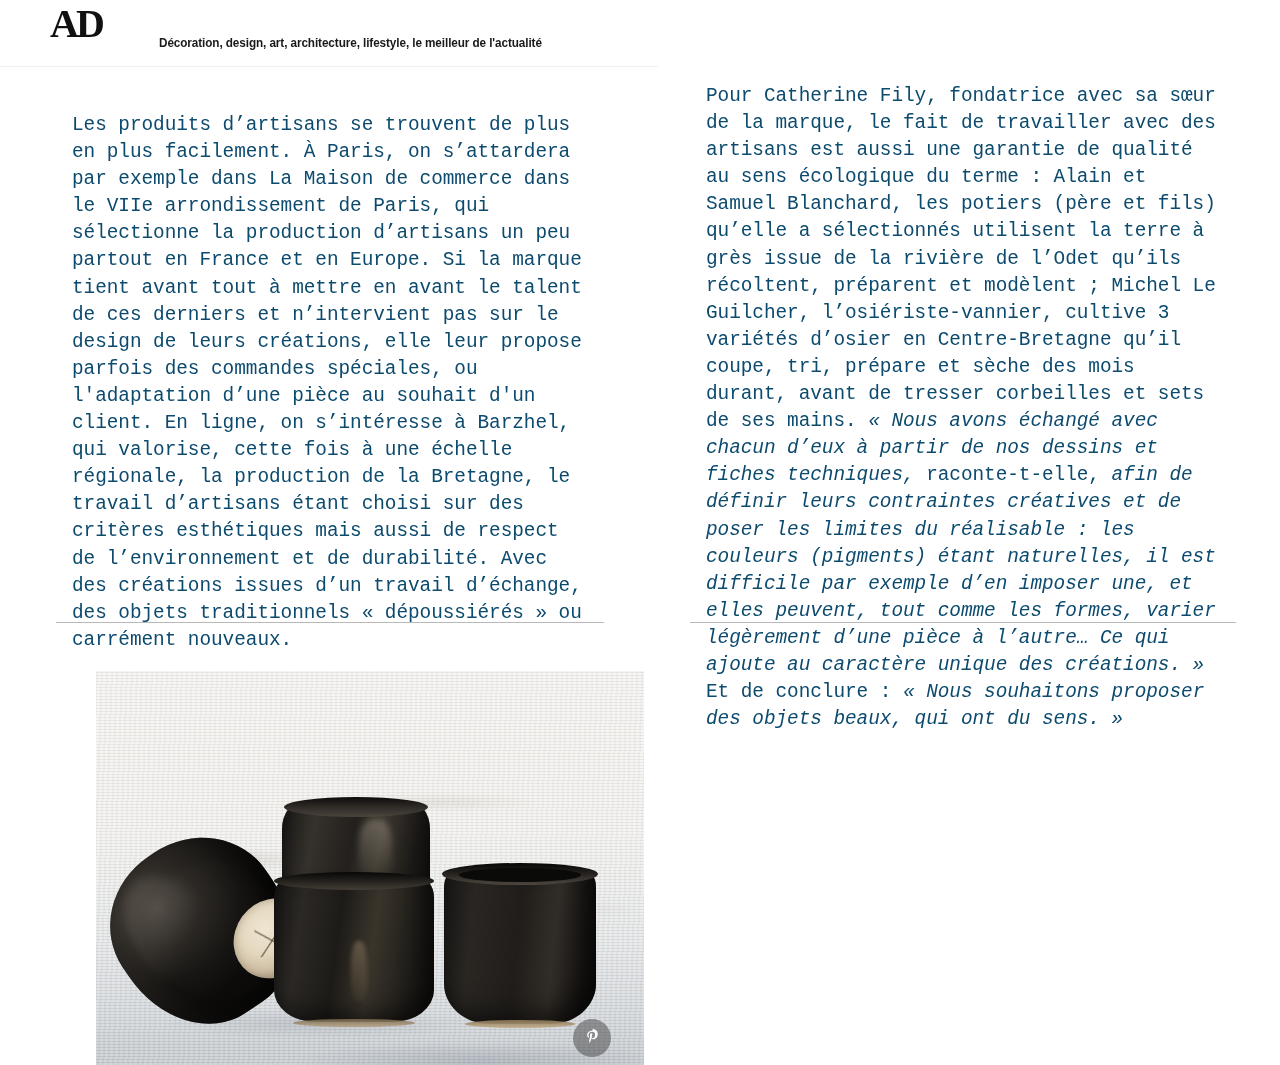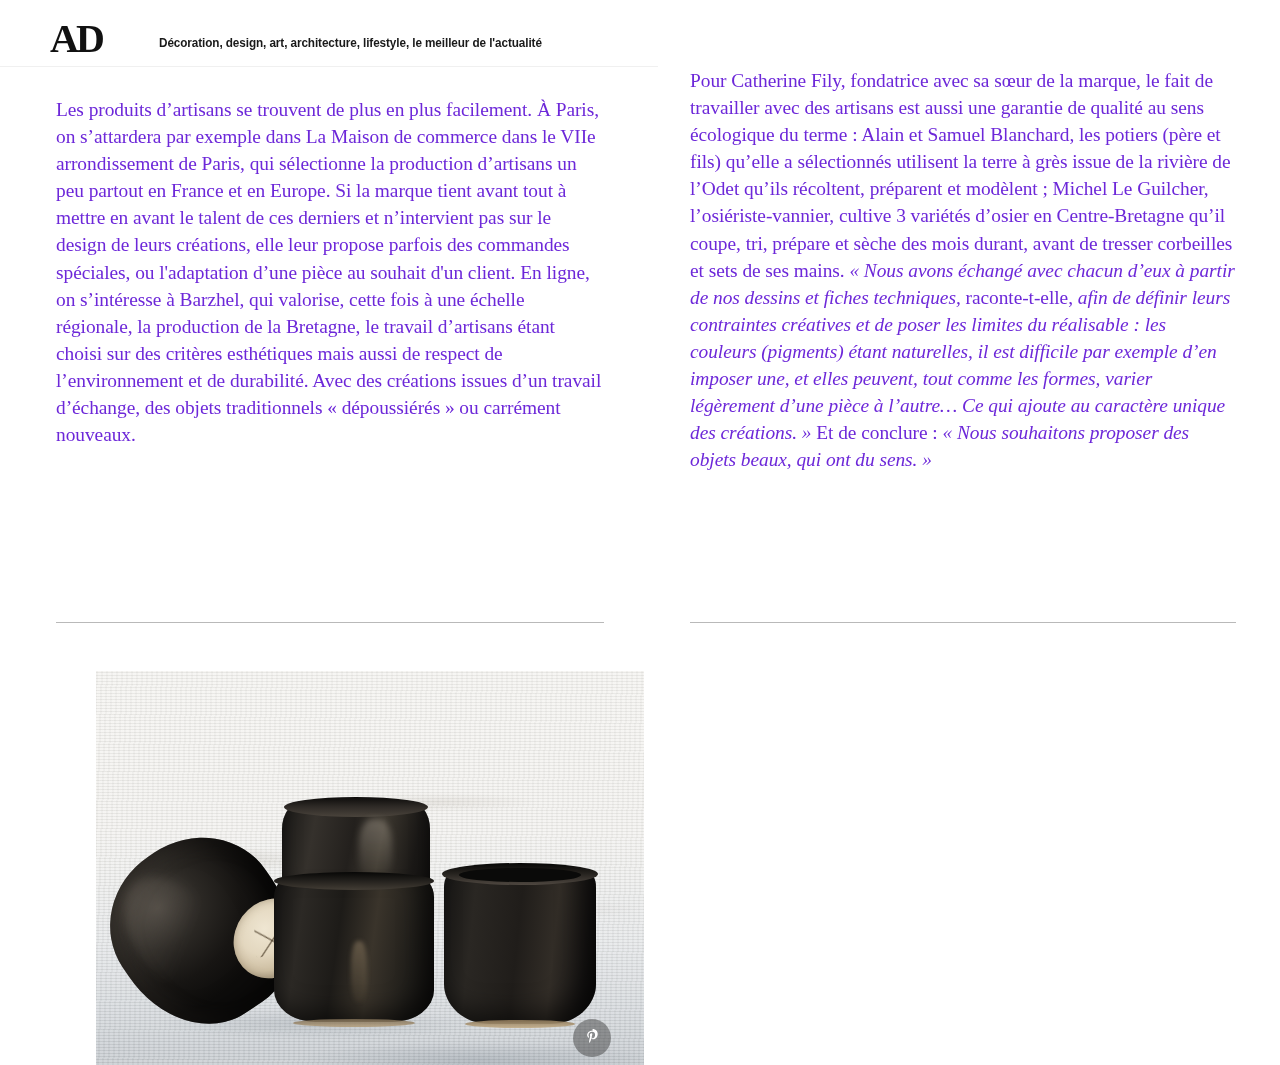--- a/index.html
+++ b/index.html
@@ -29,21 +29,21 @@
     height: 100%;
     padding-left: 50px;
   }
   .brand-logo {
     font-family: "Liberation Serif", "DejaVu Serif", serif;
     font-weight: 700;
     font-size: 40px;
     line-height: 1;
     letter-spacing: -3px;
     color: #111111;
-    margin-bottom: 8px;
+    margin-bottom: 23px;
     -webkit-font-smoothing: antialiased;
   }
   .brand-tagline {
     font-family: "Liberation Sans Narrow", "Liberation Sans", sans-serif;
     font-weight: 700;
     font-size: 12.5px;
     letter-spacing: -0.1px;
     color: #1a1a1a;
     margin-left: 57px;
     margin-bottom: 17px;
@@ -77,25 +77,25 @@
     font-weight: 700;
     font-size: 19.5px;
     line-height: 26px;
     letter-spacing: 0.1px;
     color: #14222f;
     margin: 0;
     padding-top: 24px;
   }
 
   .body-copy {
-    font-family: Liberation Serif, serif;
+    font-family: Liberation Mono, monospace;
     font-size: 19.4px;
     line-height: 27.1px;
-    color: #6d28d9;
-    margin: 0;
+    color: #0c4a6e;
+    margin: 16px;
     text-align: left;
     letter-spacing: -0.05px;
   }
   .col-left .body-copy { padding-top: 29px; }
   .col-right .body-copy { padding-top: 0; }
 
   .body-copy em,
   .quote {
     font-style: italic;
   }

